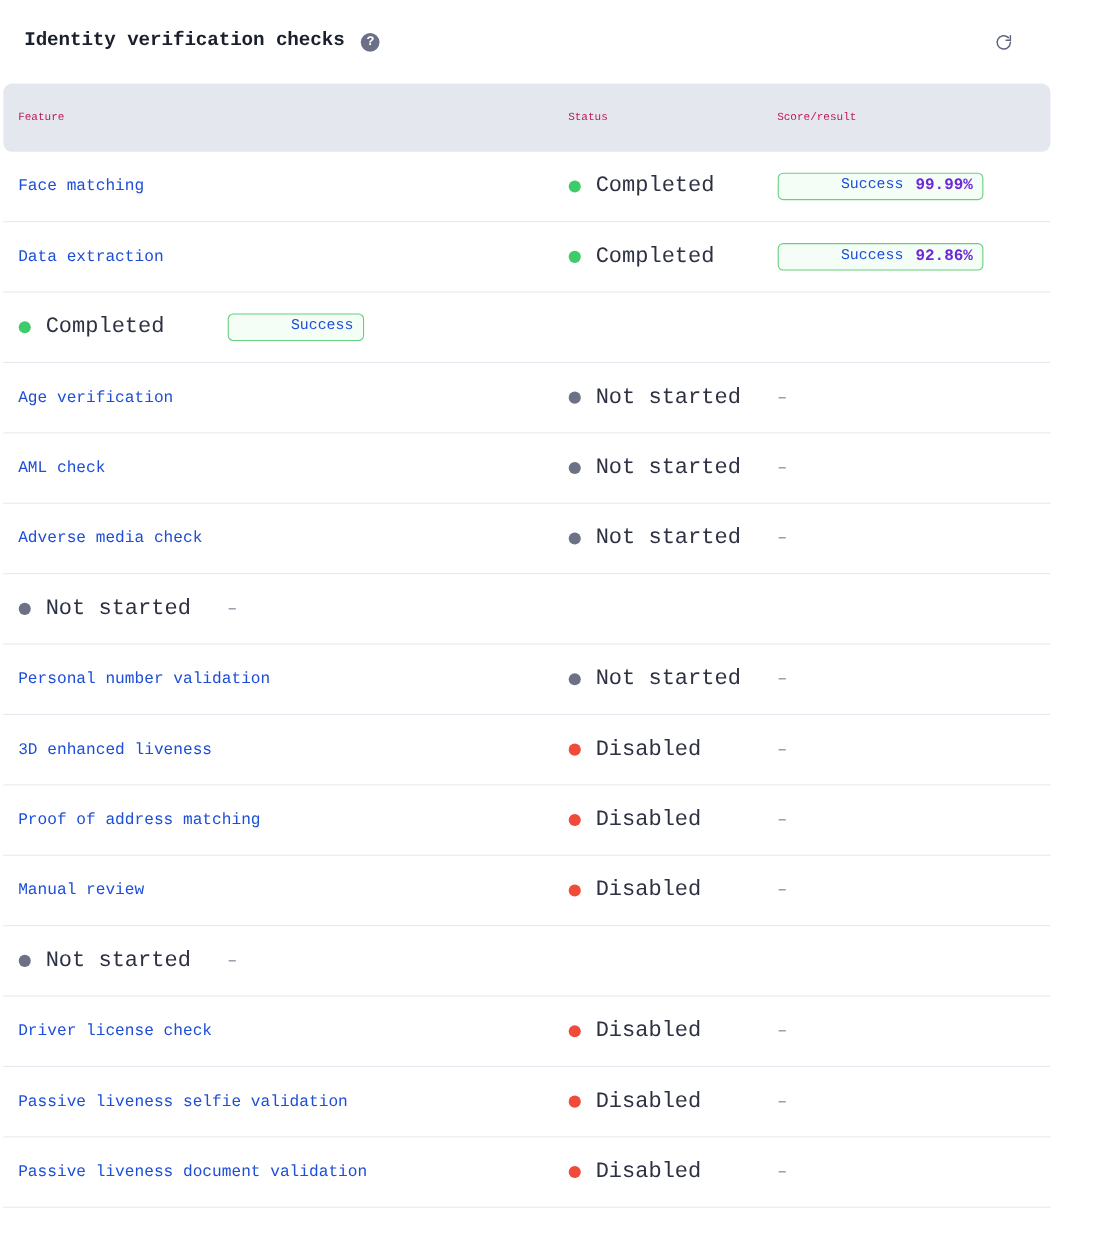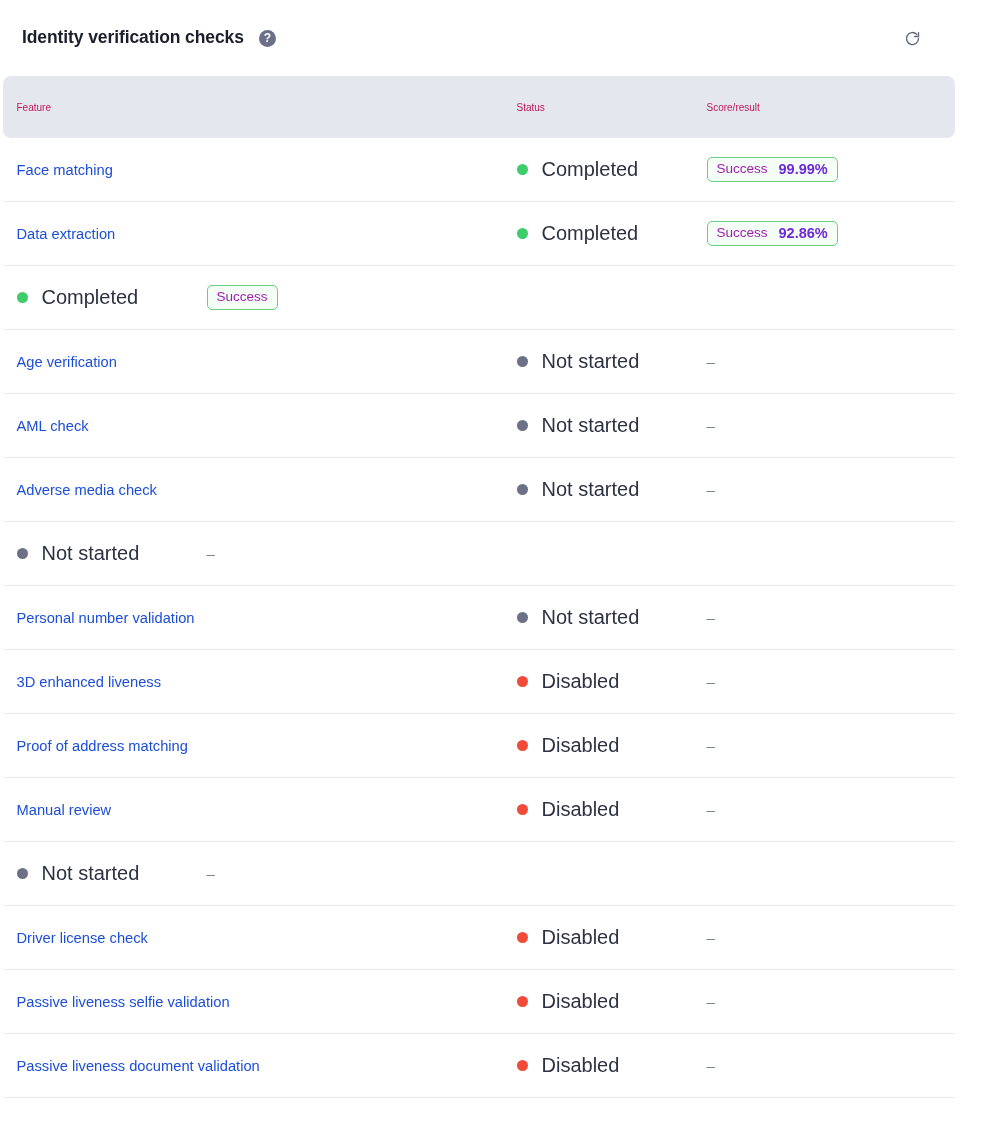--- a/index.html
+++ b/index.html
@@ -8,20 +8,21 @@
     height: 1134px;
     background: #ffffff;
     font-family: "Liberation Sans", sans-serif;
     -webkit-font-smoothing: antialiased;
   }
   .panel {
     width: 957px;
     height: 1134px;
     background: #ffffff;
     position: relative;
+    font-family: Liberation Mono, monospace;
   }
 
   
   .panel-header {
     display: flex;
     align-items: center;
     height: 76px;
     padding: 0 22px 0 22px;
   }
   .panel-title {
@@ -115,21 +116,22 @@
     display: inline-flex;
     align-items: center;
     border: 1px solid #66d07e;
     border-radius: 5px;
     padding: 4px 9px 5px 9px;
     background: #f4fdf6;
     line-height: 1;
   }
   .badge-label {
     font-size: 13.5px;
-    color: #a21caf;
+    color: #1d4ed8;
+    margin-left: 48px;
   }
   .badge-score {
     font-size: 14.5px;
     font-weight: bold;
     color: #6d28d9;
     margin-left: 11px;
   }
   .dash {
     font-size: 15px;
     color: #7b8196;

